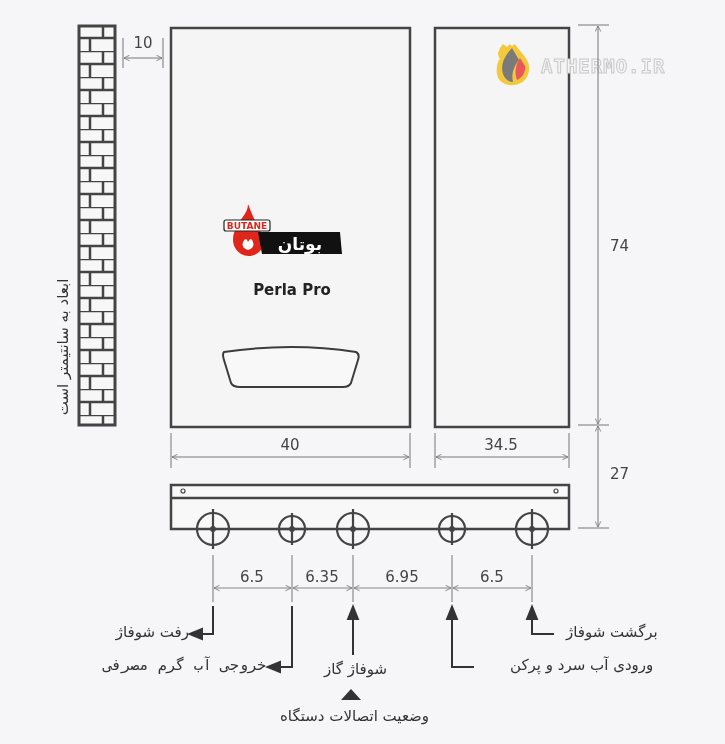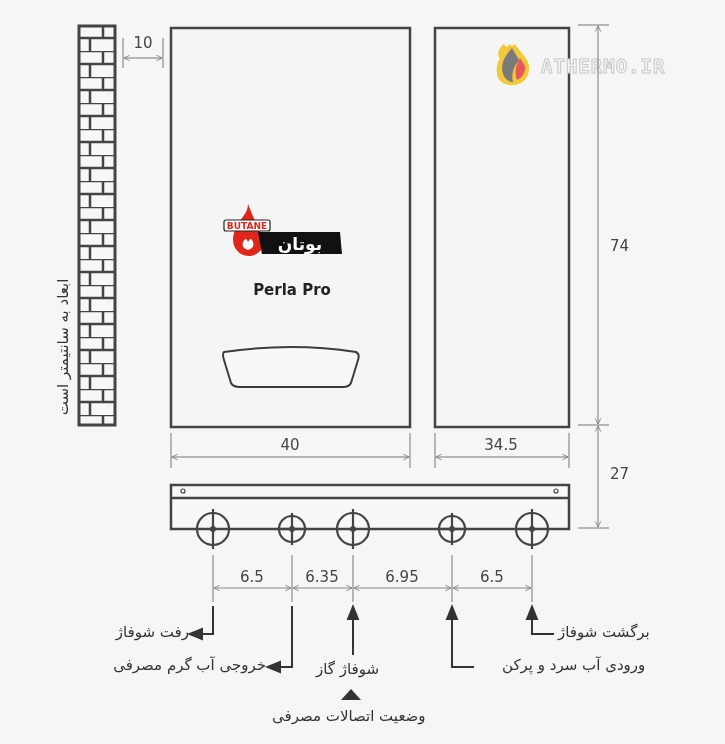--- a/index.html
+++ b/index.html
@@ -1,19 +1,19 @@
 <!DOCTYPE html>
 <html><head>
 <meta charset="utf-8">
 <style>
   html, body { margin:0; padding:0; }
   body { width:725px; height:744px; background:#f6f6f8; position:relative; overflow:hidden; font-family:"DejaVu Sans", sans-serif; color:#333; }
   svg.main { position:absolute; left:0; top:0; }
   .dimtxt { font-family:"DejaVu Sans", sans-serif; font-size:15px; fill:#444; }
-  .lbl { position:absolute; font-family:"DejaVu Sans", sans-serif; font-size:15px; color:#333; white-space:nowrap; direction:rtl; }
+  .lbl { position:absolute; font-family:"DejaVu Sans", sans-serif; font-size:15px; color:#333; white-space:nowrap; direction:rtl;margin-left:8px; }
   .wm { font-family:"DejaVu Sans Mono", monospace; font-size:19px; font-weight:bold; fill:#f4f4f4; stroke:#c9c9c9; stroke-width:1; letter-spacing:1px; }
   .model { font-family:"DejaVu Sans", sans-serif; font-size:15px; font-weight:bold; fill:#222; }
   .vert-label { position:absolute; left:48px; top:262px; width:30px; height:170px; }
   .vert-label span { position:absolute; left:50%; top:50%; transform:translate(-50%,-50%) rotate(-90deg); font-size:15px; color:#333; white-space:nowrap; direction:rtl; }
 </style>
 </head>
 <body>
 
 <svg class="main" width="725" height="744" viewBox="0 0 725 744">
   <defs>
@@ -161,17 +161,17 @@
     <polyline points="554,634 532,634 532,612" marker-end="url(#solid)"></polyline>
   </g>
   <path d="M351,689 L361,700 L341,700 Z" fill="#333"></path>
 </svg>
 
 <div class="vert-label">
   <span>ابعاد به سانتیمتر است</span>
 </div>
 
 <div class="lbl" style="right:536px; top:623px;">رفت شوفاژ</div>
-<div class="lbl" style="right:459px; top:656px;">خروجی آب گرم مصرفی</div>
+<div class="lbl" style="right:459px; top:656px;font-family:Liberation Mono, monospace;">خروجی آب گرم مصرفی</div>
 <div class="lbl" style="left:316px; top:660px;">شوفاژ گاز</div>
 <div class="lbl" style="left:502px; top:656px;">ورودی آب سرد و پرکن</div>
 <div class="lbl" style="left:558px; top:623px;">برگشت شوفاژ</div>
-<div class="lbl" style="left:272px; top:707px;">وضعیت اتصالات مصرفی</div>
+<div class="lbl" style="left:272px; top:707px;">وضعیت اتصالات دستگاه</div>
 
 </body></html>

